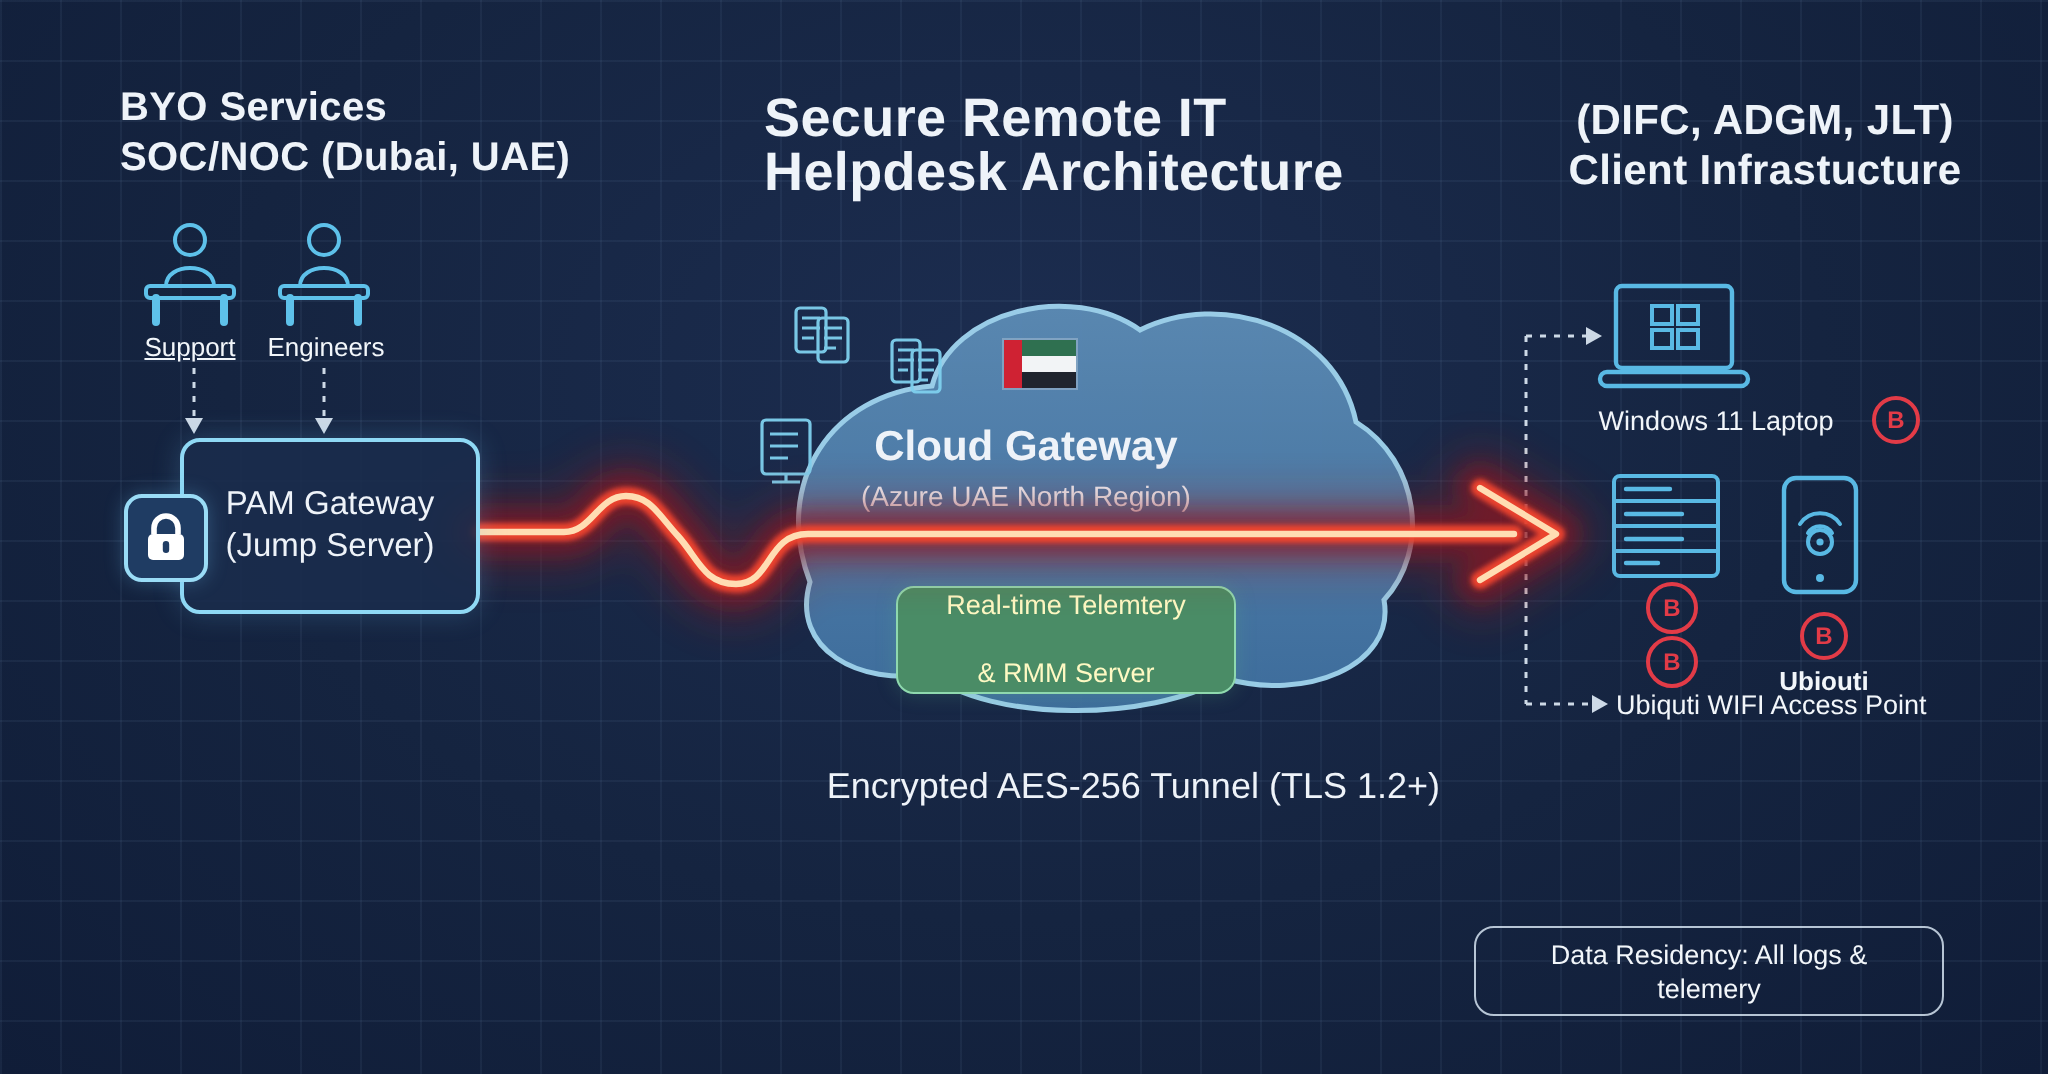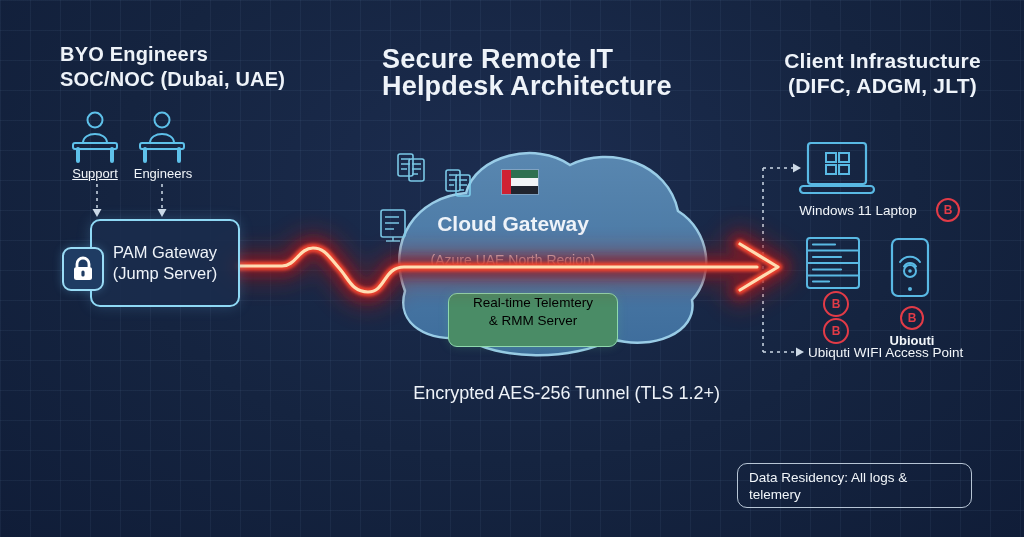--- a/index.html
+++ b/index.html
@@ -38,27 +38,27 @@
   .lock-badge {
     left:62px; top:247px; width:42px; height:44px;
     border:2px solid #9adcf6; border-radius:9px;
     background:#1f3c63;
     box-shadow: 0 0 10px rgba(110,190,240,0.3);
     display:flex; align-items:center; justify-content:center;
     z-index: 8;
   }
 
   .cloud-title    { left:403px; top:212px; width:220px; text-align:center; font-size:21px; font-weight:600; }
-  .cloud-subtitle { left:393px; top:252px; width:240px; text-align:center; font-size:14px; color:#eaf1f7; }
+  .cloud-subtitle { left:393px; top:240px; width:240px; text-align:center; font-size:14px; color:#eaf1f7; }
 
   .green-box {
     left:448px; top:293px; width:170px; height:54px;
     background:#4a8c66; border:1.5px solid #8fd9ae; border-radius:9px;
-    display:flex; flex-direction:column; align-items:center; justify-content:flex-start;
-    font-size:13.5px; line-height:18px; color:#000000; font-weight:500;
+    display:flex; flex-direction:column; align-items:center; justify-content:space-between;
+    font-size:13.5px; line-height:18px; color:#fef9c3; font-weight:500;
     box-shadow: 0 0 10px rgba(90,180,130,0.25);
   }
 
   .flag { left:502px; top:170px; width:36px; height:24px; display:flex; box-shadow:0 0 0 1px rgba(255,255,255,0.25); }
   .flag .bar { width:9px; height:100%; background:#cf2233; }
   .flag .stripes { flex:1; display:flex; flex-direction:column; }
   .flag .s1 { flex:1; background:#2f7050; }
   .flag .s2 { flex:1; background:#f2f4f6; }
   .flag .s3 { flex:1; background:#20242e; }
 
@@ -78,39 +78,39 @@
   .lbl-support   { left:60px;  top:166px; width:70px;text-decoration:underline; }
   .lbl-engineers { left:127px; top:166px; width:72px; }
   .lbl-laptop    { left:790px; top:203px; width:136px; font-size:13.5px; }
   .lbl-ap-name   { left:877px; top:333px; width:70px;font-weight:bold; }
   .lbl-ap        { left:808px; top:345px; font-size:13.5px; text-align:left; }
 
   .residency-box {
     left:737px; top:463px; width:235px; height:45px;
     border:1.5px solid rgba(212,226,240,0.85); border-radius:10px;
     padding:5px 11px 0 11px;
-    text-align:left; font-size:13.5px; line-height:17px; color:#f2f6fa;
+    text-align:center; font-size:13.5px; line-height:17px; color:#f2f6fa;
   }
 </style>
 </head>
 <body>
 
 <div class="canvas">
 
   <div class="abs hdr hdr-left">
-    <div>BYO Engineers</div>
+    <div>BYO Services</div>
     <div>SOC/NOC (Dubai, UAE)</div>
   </div>
   <div class="abs hdr hdr-center">
     <div>Secure Remote IT</div>
     <div>Helpdesk Architecture</div>
   </div>
   <div class="abs hdr hdr-right">
+    <div>(DIFC, ADGM, JLT)</div>
     <div>Client Infrastucture</div>
-    <div>(DIFC, ADGM, JLT)</div>
   </div>
 
   <svg class="abs" style="left:378px; top:133px;" width="352" height="238" viewBox="0 0 352 238">
     <defs>
       <linearGradient id="cg" x1="0" y1="0" x2="0" y2="1">
         <stop offset="0" stop-color="#5b8ab4"></stop>
         <stop offset="1" stop-color="#3f6f9e"></stop>
       </linearGradient>
     </defs>
     <path d="M 27 158 C 8 108, 38 64, 88 60 C 98 22, 158 8, 192 32 C 232 12, 290 30, 300 78

